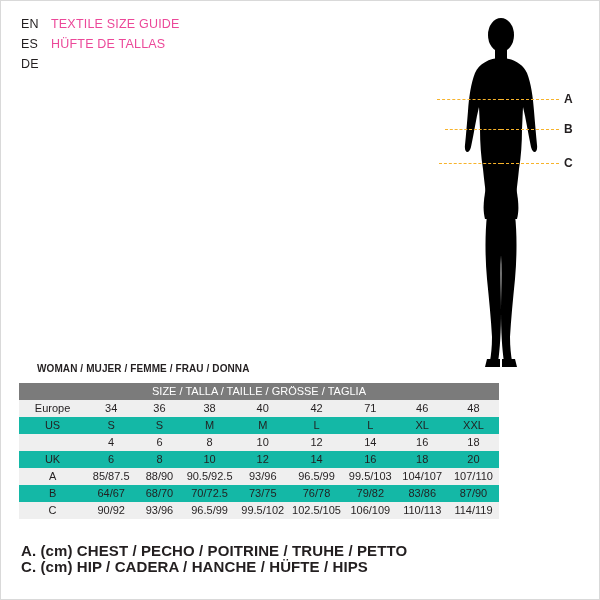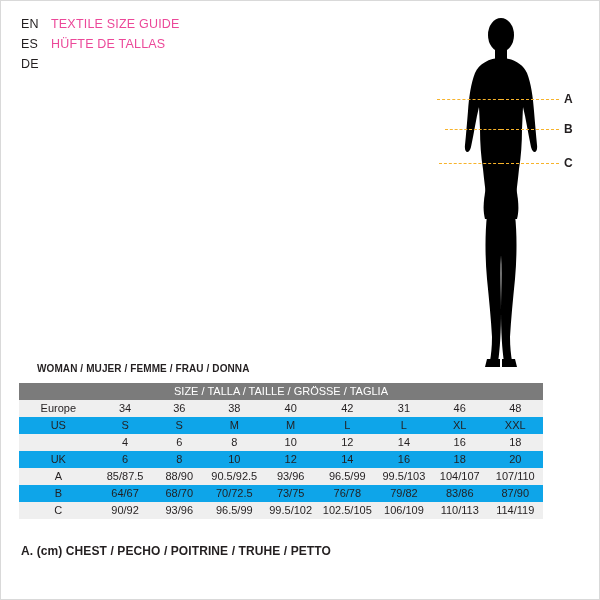--- a/index.html
+++ b/index.html
@@ -77,58 +77,58 @@
     left: 20px;
     font-size: 10px;
     font-weight: bold;
     letter-spacing: 0.1px;
     margin-left: 16px;
   }
   table.sizes {
     position: absolute;
     top: 382px;
     left: 18px;
-    width: 524px;
+    width: 480px;
     border-collapse: collapse;
     font-size: 11px;
   }
   table.sizes td, table.sizes th {
     padding: 0;
     height: 17px;
     line-height: 17px;
     text-align: center;
     font-weight: normal;
   }
   .hdr-row td {
     background: #7b7b7b;
     color: #ffffff;
     font-size: 11px;
     font-weight: normal;
     text-align: left;
     padding-left: 6px;
     height: 18px;
   }
   .row-light td { background: #efefef; }
-  .row-dark td { background: #0ea5e9; }
+  .row-dark td { background: #14b8a6; }
   .lbl {
     text-align: right;
     padding-left: 6px;
   }
   .col-label { width: 88px; }
   .col-v { width: 59px; }
 
   
   .notes {
     position: absolute;
     left: 20px;
     top: 542px;
     width: 560px;
   }
   .note {
-    font-size: 12px;
+    font-size: 15px;
     font-weight: bold;
     line-height: 16px;
     letter-spacing: 0.1px;
   }
 </style>
 </head>
 <body>
 
 <div class="page">
 
@@ -215,21 +215,21 @@
         <td colspan="9">SIZE / TALLA / TAILLE / GRÖSSE / TAGLIA</td>
       </tr>
 
       <tr class="row-light">
         <td class="lbl col-label">Europe</td>
         <td class="col-v">34</td>
         <td class="col-v">36</td>
         <td class="col-v">38</td>
         <td class="col-v">40</td>
         <td class="col-v">42</td>
-        <td class="col-v">31</td>
+        <td class="col-v">71</td>
         <td class="col-v">46</td>
         <td class="col-v">48</td>
       </tr>
 
       <tr class="row-dark">
         <td class="lbl col-label">US</td>
         <td class="col-v">S</td>
         <td class="col-v">S</td>
         <td class="col-v">M</td>
         <td class="col-v">M</td>
@@ -296,15 +296,16 @@
         <td class="col-v">102.5/105</td>
         <td class="col-v">106/109</td>
         <td class="col-v">110/113</td>
         <td class="col-v">114/119</td>
       </tr>
     </tbody>
   </table>
 
   <div class="notes">
     <div class="note">A. (cm) CHEST / PECHO / POITRINE / TRUHE / PETTO</div>
+    <div class="note">C. (cm) HIP / CADERA / HANCHE / HÜFTE / HIPS</div>
   </div>
 
 </div>
 
 </body></html>

